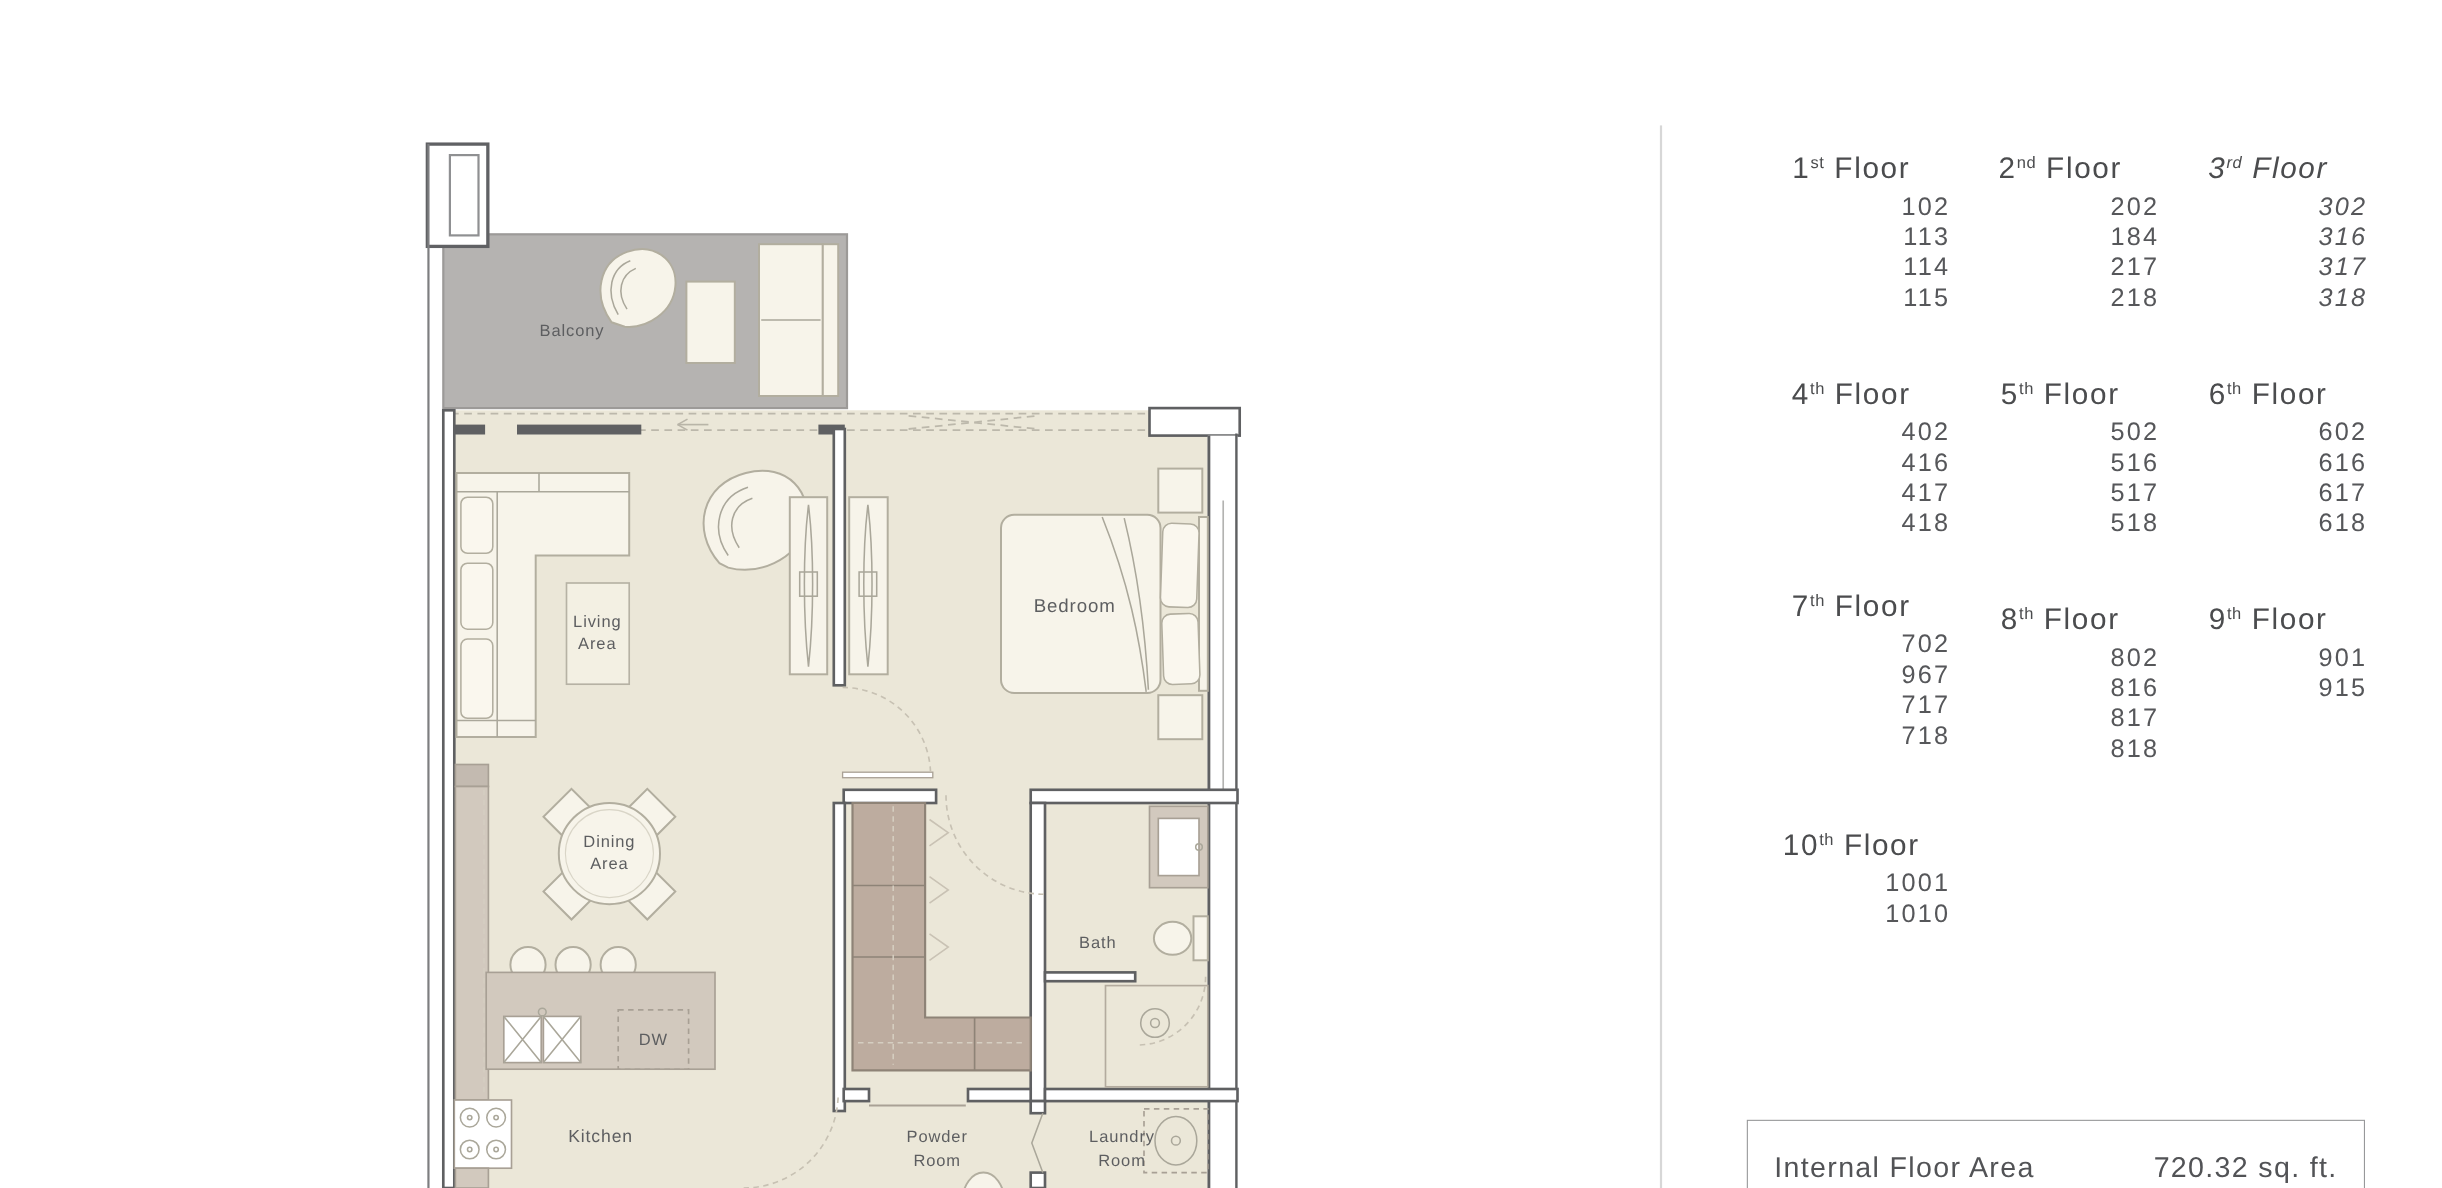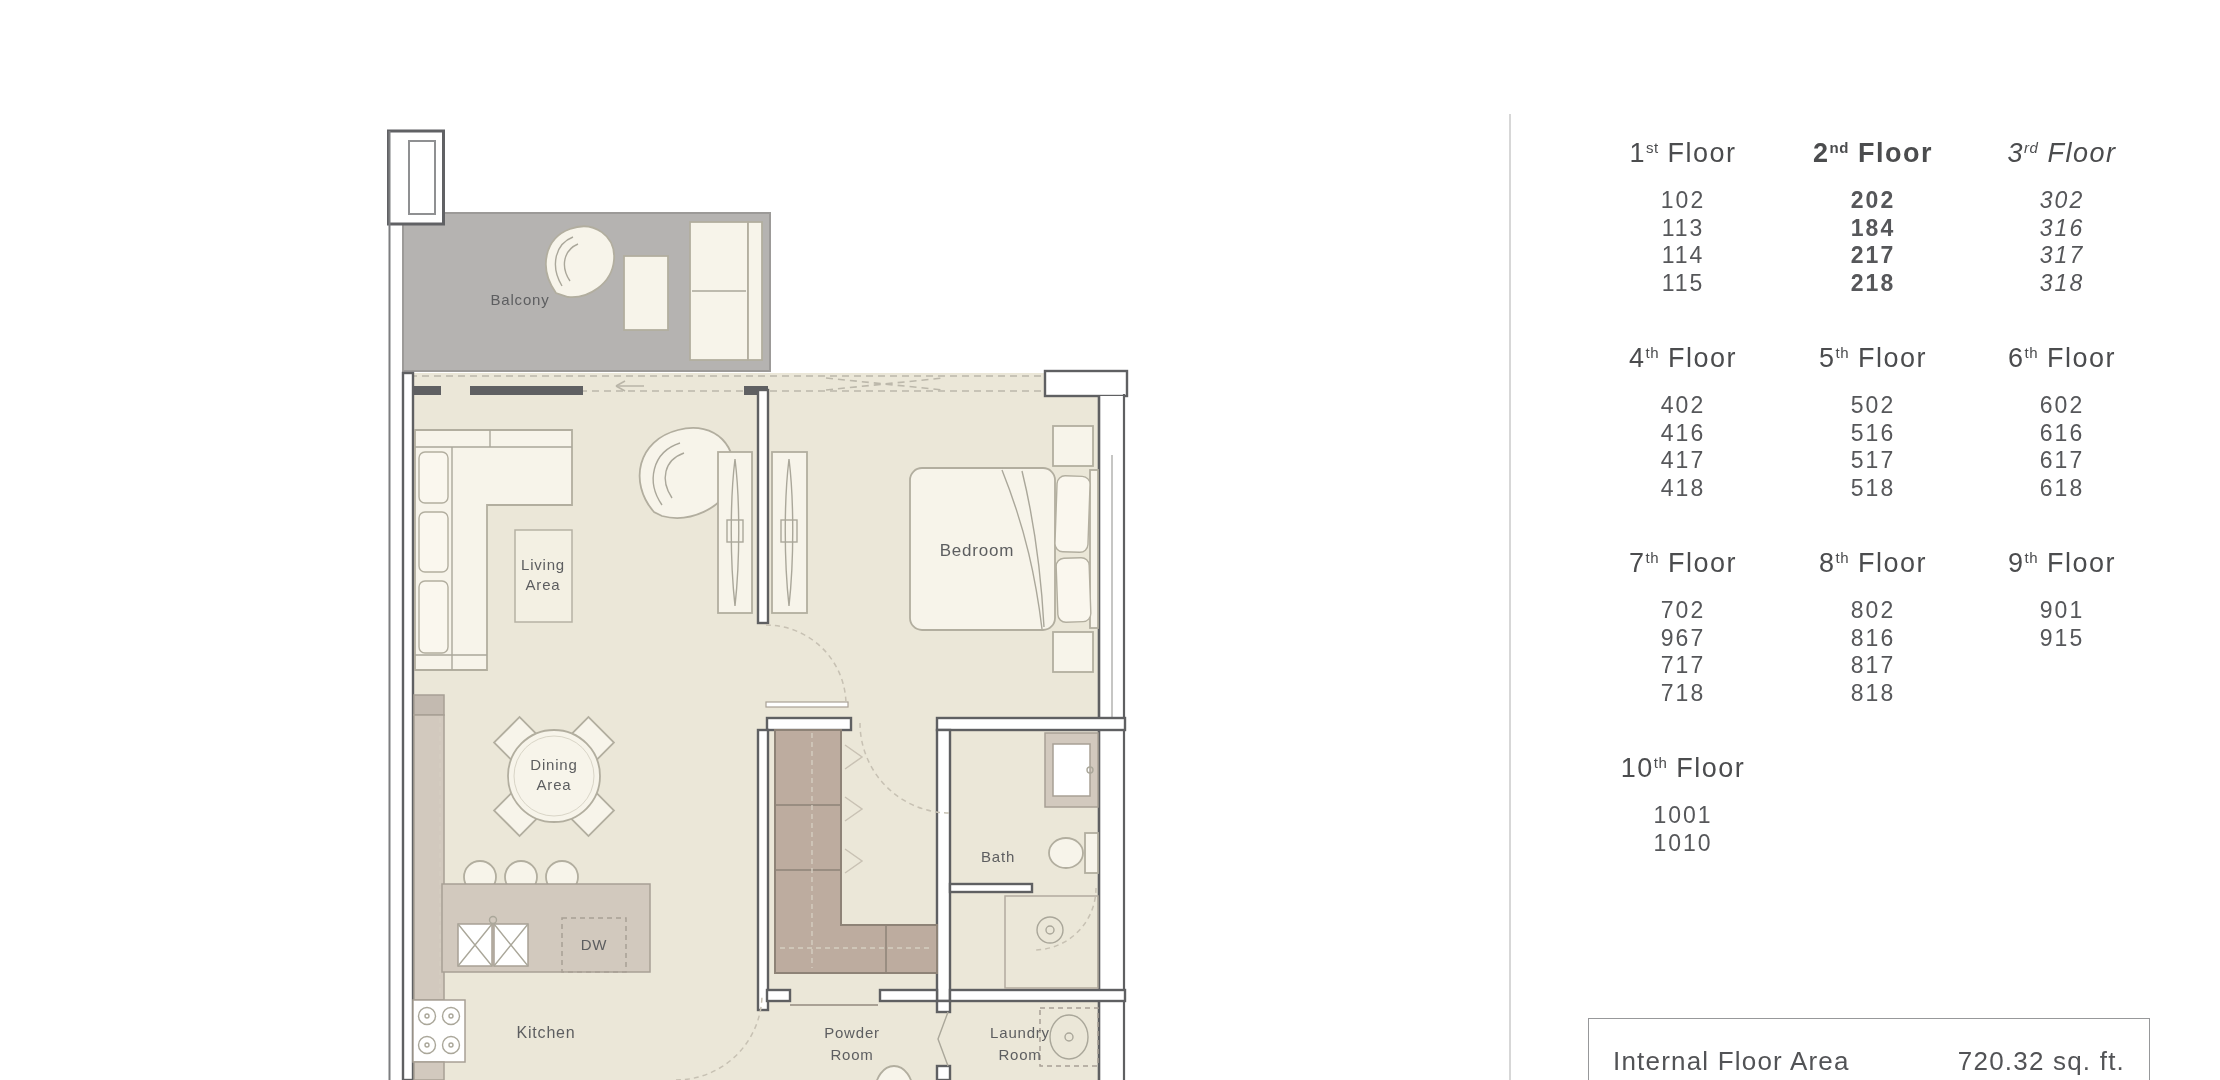--- a/index.html
+++ b/index.html
@@ -30,21 +30,21 @@
   .lbl{fill:var(--label);letter-spacing:0.8px;}
   .fs15{font-size:15px;} .fs16{font-size:16px;} .fs17{font-size:17px;}
 
   
   #floors-panel{position:absolute;left:0;top:0;width:2220px;height:1080px;border-radius:19px;}
   .floor-block{position:absolute;width:180px;text-align:center;}
   .floor-header{
     font-size:27px;line-height:30px;color:#4b4c4e;letter-spacing:1.5px;white-space:nowrap;
   }
   .floor-header .ord{font-size:15px;position:relative;top:-9px;letter-spacing:0.5px;}
-  .unit-list{margin-top:15px;}
+  .unit-list{margin-top:1px;text-align:right;}
   .unit-number{font-size:23px;line-height:27.5px;color:#56575a;letter-spacing:2px;}
 
   #divider{position:absolute;left:1509px;top:114px;width:2px;height:966px;background:#d7d7d7;}
 
   #summary-box{
     position:absolute;left:1588px;top:1018px;width:562px;height:86px;
     border:1.5px solid #97989a;box-sizing:border-box;
     display:flex;align-items:center;justify-content:space-between;
     padding:0 24px;font-size:26px;color:#525356;letter-spacing:1.2px;background:#fff;
   }
@@ -235,21 +235,21 @@
 <div id="floors-panel">
     <div class="floor-block" style="left: 1593px; top: 138px;">
       <div class="floor-header"><span>1</span><span class="ord">st</span> Floor</div>
       <div class="unit-list">
         <div class="unit-number">102</div>
         <div class="unit-number">113</div>
         <div class="unit-number">114</div>
         <div class="unit-number">115</div>
       </div>
     </div>
-    <div class="floor-block" style="left: 1783px; top: 138px; font-weight: bold;">
+    <div class="floor-block" style="left: 1783px; top: 138px;">
       <div class="floor-header"><span>2</span><span class="ord">nd</span> Floor</div>
       <div class="unit-list">
         <div class="unit-number">202</div>
         <div class="unit-number">184</div>
         <div class="unit-number">217</div>
         <div class="unit-number">218</div>
       </div>
     </div>
     <div class="floor-block" style="left: 1972px; top: 138px; font-style: italic;">
       <div class="floor-header"><span>3</span><span class="ord">rd</span> Floor</div>
@@ -280,21 +280,21 @@
     </div>
     <div class="floor-block" style="left: 1972px; top: 343px;">
       <div class="floor-header"><span>6</span><span class="ord">th</span> Floor</div>
       <div class="unit-list">
         <div class="unit-number">602</div>
         <div class="unit-number">616</div>
         <div class="unit-number">617</div>
         <div class="unit-number">618</div>
       </div>
     </div>
-    <div class="floor-block" style="left: 1593px; top: 548px;">
+    <div class="floor-block" style="left: 1593px; top: 536px;">
       <div class="floor-header"><span>7</span><span class="ord">th</span> Floor</div>
       <div class="unit-list">
         <div class="unit-number">702</div>
         <div class="unit-number">967</div>
         <div class="unit-number">717</div>
         <div class="unit-number">718</div>
       </div>
     </div>
     <div class="floor-block" style="left: 1783px; top: 548px;">
       <div class="floor-header"><span>8</span><span class="ord">th</span> Floor</div>

